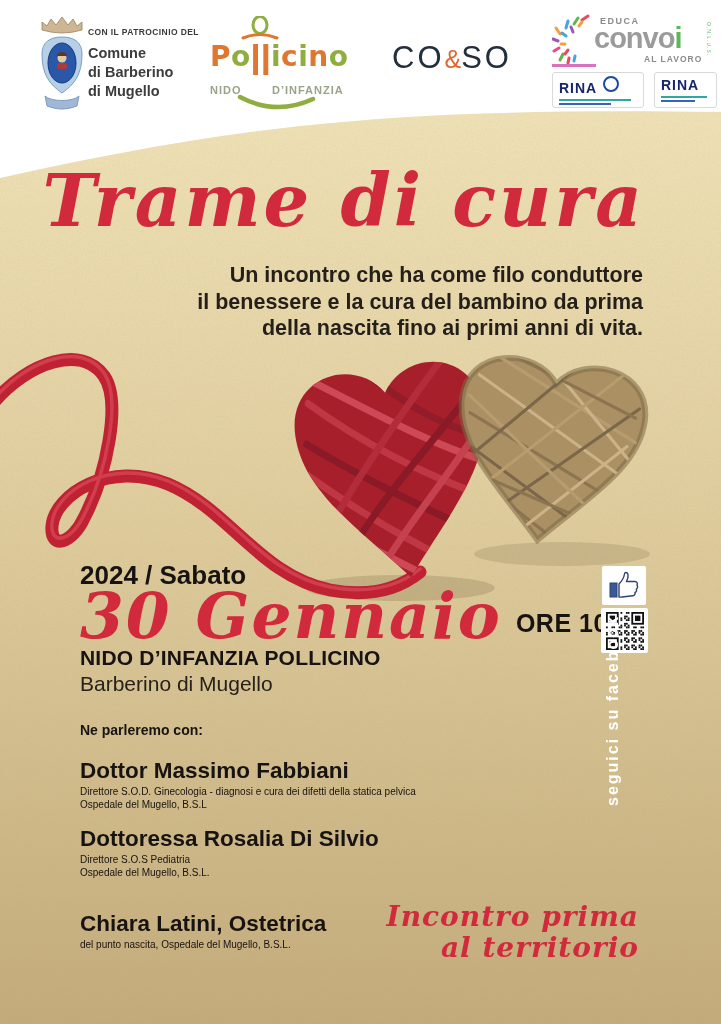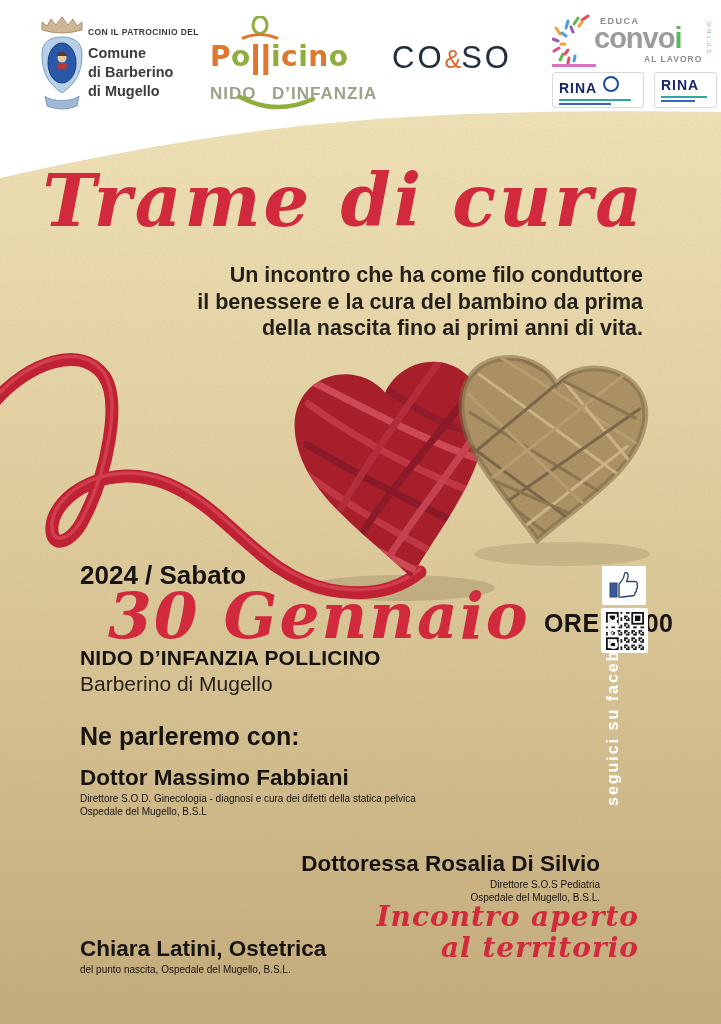--- a/index.html
+++ b/index.html
@@ -9,21 +9,21 @@
 
   
   .patronage-label{left:88px;top:27px;font-size:8.5px;font-weight:700;color:#3a3a3a;letter-spacing:.4px;}
   .municipality{left:88px;top:44px;font-size:14.5px;color:#3c3c3c;font-weight:600;line-height:1.32;}
 
   .pollicino{left:208px;top:18px;width:160px;height:95px;}
   .pollicino-word{position:absolute;left:2px;top:22px;font-family:"DejaVu Sans",sans-serif;
                   font-weight:700;font-size:28px;letter-spacing:.5px;white-space:nowrap;}
   .pl-o{color:#e0772f;} .pl-g{color:#8fae3f;}
   .pl-ll{display:inline-block;transform:scaleY(1.45) translateY(3px);}
-  .pollicino-sub{position:absolute;top:66px;font-size:17px;color:#9aa387;letter-spacing:1px;font-weight:600;}
+  .pollicino-sub{position:absolute;top:66px;font-size:11px;color:#9aa387;letter-spacing:1px;font-weight:600;}
   .pollicino-sub.nido{left:2px;} .pollicino-sub.infanzia{left:64px;}
 
   .coso{left:392px;top:40px;font-size:31px;font-weight:300;color:#222f3d;letter-spacing:3px;white-space:nowrap;}
   .coso .amp{color:#e0662e;font-size:25px;letter-spacing:0;}
 
   .educa{left:552px;top:14px;width:166px;height:52px;}
   .educa-eyebrow{position:absolute;left:48px;top:2px;font-size:9px;font-weight:700;color:#8b8b8b;letter-spacing:1.5px;}
   .educa-word{position:absolute;left:42px;top:8px;font-size:29px;font-weight:700;color:#9b9b9b;letter-spacing:-1px;}
   .educa-word .wi{color:#5cb85c;}
   .educa-tagline{position:absolute;left:92px;top:40px;font-size:8.5px;font-weight:700;color:#8b8b8b;letter-spacing:1px;}
@@ -35,40 +35,40 @@
   .rina-2{left:654px;top:72px;width:63px;}
   .rina-word{font-size:14px;font-weight:800;color:#18256e;letter-spacing:1px;margin-top:36px;}
   .rina-circle{display:inline-block;width:12px;height:12px;border:2px solid #1a4aa0;border-radius:50%;
                vertical-align:1px;margin-left:6px;}
   .rina-bar{height:2px;margin-top:2px;}
   .rina-bar.t{background:#2fa8a2;width:72px;} .rina-bar.b{background:#3366bb;width:52px;}
   .rina-2 .rina-bar.t{width:46px;} .rina-2 .rina-bar.b{width:34px;}
   .rina-topbar{left:552px;top:64px;width:44px;height:3px;background:#b08;opacity:.55;}
 
   
-  .script{font-family:"DejaVu Serif",serif;font-style:italic;font-weight:700;color:#d02a3c;margin-left:28px;}
+  .script{font-family:"DejaVu Serif",serif;font-style:italic;font-weight:700;color:#d02a3c;}
   .main-title{right:76px;top:158px;font-size:72px;letter-spacing:3px;white-space:nowrap;}
   .subtitle{right:78px;top:262px;text-align:right;font-size:21.5px;line-height:1.24;
             color:#241f18;font-weight:600;}
 
   
   .event{left:80px;top:560px;}
   .ev-yearday{font-size:26px;font-weight:600;color:#171310;}
   .ev-dateline{display:flex;align-items:flex-end;gap:14px;margin-top:-8px;}
   .ev-date{font-size:63px;letter-spacing:2px;line-height:1.05;white-space:nowrap;}
   .ev-time{font-size:25px;font-weight:800;color:#171310;padding-bottom:11px;letter-spacing:.5px;}
   .ev-venue{font-size:21px;font-weight:800;color:#171310;margin-top:-3px;letter-spacing:.2px;}
   .ev-city{font-size:21px;font-weight:400;color:#26211a;margin-top:2px;}
 
   
   .speakers{left:80px;top:722px;width:520px;color:#171310;}
-  .sp-intro{font-size:25px;font-weight:600;}
+  .sp-intro{font-size:14px;font-weight:600;}
   .sp-name{font-size:22.5px;font-weight:800;}
   .sp-line{font-size:10px;font-weight:500;margin-top:2px;}
-  .sp-1{margin-top:14px;} .sp-2{margin-top:34px;text-align:right;} .sp-3{margin-top:33px;}
+  .sp-1{margin-top:20px;} .sp-2{margin-top:16px;} .sp-3{margin-top:33px;}
 
   
   .fb-box{left:602px;top:566px;width:44px;height:39px;background:#fff;border-radius:2px;
           display:flex;align-items:center;justify-content:center;}
   .qr-box{left:601px;top:608px;width:47px;height:45px;background:#fff;border-radius:2px;
           display:flex;align-items:center;justify-content:center;}
   .follow-vertical{left:604px;top:646px;height:160px;writing-mode:vertical-rl;transform:rotate(180deg);
           color:#fff;font-size:16px;font-weight:700;letter-spacing:2px;white-space:nowrap;}
 
   
@@ -373,17 +373,17 @@
           <rect x="32" y="4" width="6" height="6"></rect>
           <rect x="0" y="28" width="14" height="14"></rect>
           <rect x="2" y="30" width="10" height="10" fill="#fff"></rect>
           <rect x="4" y="32" width="6" height="6"></rect>
         </g>
     </svg>
   </div>
   <div class="abs follow-vertical">seguici su facebook</div>
 
   <div class="abs script closing">
-    <div>Incontro aperto</div>
+    <div>Incontro prima</div>
     <div>al territorio</div>
   </div>
 
 </div>
 
 </body></html>

